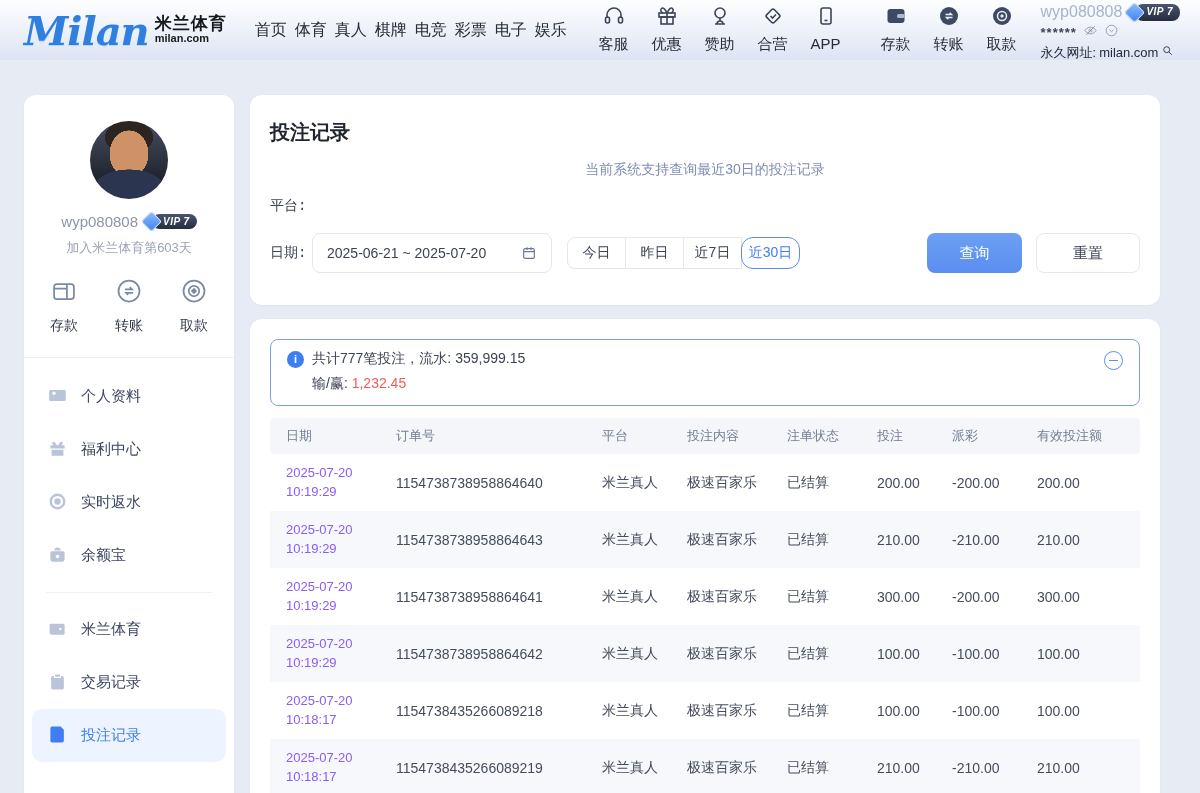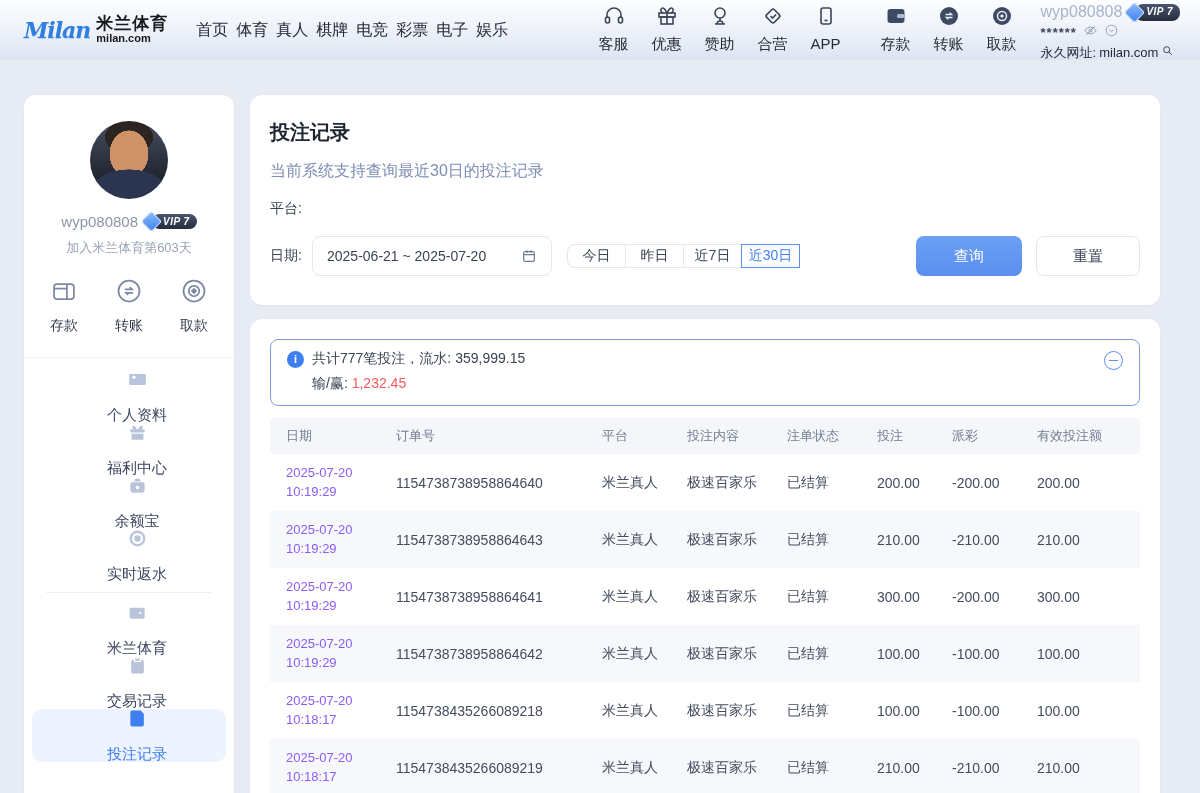--- a/index.html
+++ b/index.html
@@ -8,21 +8,21 @@
     font-family: "Liberation Sans", "DejaVu Sans", sans-serif;
     background:#e7ebf4; color:#3c4354;
   }
   
   .topbar {
     height:60px; display:flex; align-items:center; padding:0 20px 0 24px;
     background:linear-gradient(180deg,#fdfeff 0%,#e7ecf7 70%,#dde4f2 100%);
   }
   .logo { display:flex; align-items:center; gap:6px; }
   .logo-script {
-    font-size:22px; font-weight:700; font-style:italic; color:#2f7fe0;
+    font-size:40px; font-weight:700; font-style:italic; color:#2f7fe0;
     font-family:"DejaVu Serif", serif; letter-spacing:-1px;
     text-shadow:0 1px 0 #bcd6f5;
   }
   .logo-txt { display:flex; flex-direction:column; line-height:1.05; }
   .logo-cn { font-size:17px; font-weight:700; color:#17191d; letter-spacing:1px; }
   .logo-dm { font-size:11px; font-weight:700; color:#17191d; }
   .nav { display:flex; gap:8px; margin-left:28px; }
   .nav a { text-decoration:none; color:#262b36; font-size:16px; cursor:pointer; white-space:nowrap; }
   .hdr-right { margin-left:auto; display:flex; align-items:flex-start; gap:9px; }
   .svc { display:flex; flex-direction:column; align-items:center; width:44px; cursor:pointer; padding-top:6px; }
@@ -58,50 +58,50 @@
       linear-gradient(180deg,#474e60,#11151d); cursor:pointer; }
   .sb-urow { display:flex; justify-content:center; align-items:center; gap:6px; margin-top:14px; }
   .sb-uname { color:#8d96a8; font-size:15px; }
   .sb-join { text-align:center; color:#9aa3b5; font-size:13px; margin-top:9px; }
   .sb-quick { display:flex; justify-content:space-between; padding:20px 26px 22px; border-bottom:1px solid #eef1f6; }
   .qa { display:flex; flex-direction:column; align-items:center; gap:8px; cursor:pointer; }
   .qa svg { width:28px; height:28px; stroke:#7c89a6; fill:none; stroke-width:1.5; }
   .qa .lab { font-size:14px; color:#333a4b; }
   .menu { padding:12px 8px 0; }
   .mi { display:flex; align-items:center; gap:14px; height:53px; padding-left:16px;
-        border-radius:10px; cursor:pointer; color:#3d4660; font-size:15px;flex-direction:column; }
+        border-radius:10px; cursor:pointer; color:#3d4660; font-size:15px; }
   .mi svg { width:19px; height:19px; fill:#b9c4da; stroke:none; flex-shrink:0; }
   .mi.active { background:#edf4ff; color:#3f7ef0; }
   .mi.active svg { fill:#3f7ef0; }
   .mdivider { height:1px; background:#edf0f6; margin:10px 14px; }
   
   .maincol { flex:1; display:flex; flex-direction:column; gap:14px; }
   .filter-card { padding:24px 20px; height:210px; }
   .pg-title { font-size:20px; font-weight:700; color:#1f2430; }
-  .pg-sub { font-size:16px; color:#7f8db4; margin-top:15px; }
+  .pg-sub { font-size:14px; color:#7f8db4; margin-top:15px;text-align:center; }
   .frow { display:flex; align-items:center; margin-top:18px; }
-  .flabel { width:42px; font-size:14px; color:#3c4354; flex-shrink:0; }
+  .flabel { width:42px; font-size:14px; color:#3c4354; flex-shrink:0;font-family:Liberation Mono, monospace; }
   .selbox, .datebox {
     width:240px; height:40px; border:1px solid #e3e7ee; border-radius:8px; background:#fff;
     display:flex; align-items:center; padding:0 14px; cursor:pointer; font-size:14px; color:#3c4354;
   }
   .selbox .chev { margin-left:auto; }
   .chev svg, .cal svg { width:16px; height:16px; stroke:#8a93a8; fill:none; stroke-width:1.8; display:block; }
   .cal svg { stroke:#6f7a92; }
   .datebox .cal { margin-left:auto; }
   .segwrap { display:flex; margin-left:15px; }
   .seg {
-    width:59px; height:24px; background:#fff; border:1px solid #e3e7ee; margin-left:-1px;
+    width:59px; height:32px; background:#fff; border:1px solid #e3e7ee; margin-left:-1px;
     display:flex; align-items:center; justify-content:center; font-size:14px; color:#3c4354; cursor:pointer;
   }
   .seg:first-child { border-radius:8px 0 0 8px; margin-left:0; }
   .seg:last-child { border-radius:0 8px 8px 0; }
-  .seg.active { border-color:#5b8def; color:#3f7ef0; position:relative; z-index:2; border-radius:0; }
+  .seg.active { border-color:#5b8def; color:#3f7ef0; position:relative; z-index:2; border-radius:12px; }
   .btn-query {
-    margin-left:auto; width:106px; height:40px; border:none; border-radius:8px; cursor:pointer;
+    margin-left:auto; width:95px; height:40px; border:none; border-radius:8px; cursor:pointer;
     background:linear-gradient(180deg,#6ba0f4,#5b8ef0); color:#fff; font-size:15px;
     font-family:inherit;
   }
   .btn-reset {
     margin-left:14px; width:104px; height:40px; border:1px solid #e3e7ee; border-radius:8px;
     background:#fff; color:#3c4354; font-size:15px; cursor:pointer; font-family:inherit;
   }
   
   .table-card { padding:20px; height:560px; }
   .summary {
@@ -290,29 +290,29 @@
         <span>个人资料</span>
       </div>
       <div class="mi">
         <span><svg viewBox="0 0 24 24">
               <path d="M3 8h18v4H3V8zm1.5 5.5h15V21h-15v-7.5zM11 8v13M13 8v13M7.5 8C5.5 7 4.6 5 6 3.8 7.5 2.7 9.5 4.5 11 8h-3.5zm9 0C18.5 7 19.4 5 18 3.8 16.5 2.7 14.5 4.5 13 8h3.5z"></path>
             </svg></span>
         <span>福利中心</span>
       </div>
       <div class="mi">
         <span><svg viewBox="0 0 24 24">
+              <path d="M12 2a10 10 0 1 0 0 20 10 10 0 0 0 0-20zm0 3a7 7 0 1 1 0 14 7 7 0 0 1 0-14zm0 3a4 4 0 1 0 0 8 4 4 0 0 0 0-8z"></path>
+            </svg></span>
+        <span>实时返水</span>
+      </div>
+      <div class="mi">
+        <span><svg viewBox="0 0 24 24">
               <path d="M12 3a4 4 0 0 1 4 4h-8a4 4 0 0 1 4-4zM5 8h14a2 2 0 0 1 2 2v8a3 3 0 0 1-3 3H6a3 3 0 0 1-3-3v-8a2 2 0 0 1 2-2zm7 4.2a2.3 2.3 0 1 0 0 4.6 2.3 2.3 0 0 0 0-4.6z"></path>
             </svg></span>
         <span>余额宝</span>
-      </div>
-      <div class="mi">
-        <span><svg viewBox="0 0 24 24">
-              <path d="M12 2a10 10 0 1 0 0 20 10 10 0 0 0 0-20zm0 3a7 7 0 1 1 0 14 7 7 0 0 1 0-14zm0 3a4 4 0 1 0 0 8 4 4 0 0 0 0-8z"></path>
-            </svg></span>
-        <span>实时返水</span>
       </div>
 
       <div class="mdivider"></div>
 
       <div class="mi">
         <span><svg viewBox="0 0 24 24">
               <path d="M4 6h15a2 2 0 0 1 2 2v10a2 2 0 0 1-2 2H5a3 3 0 0 1-3-3V7.5A1.5 1.5 0 0 1 3.5 6H4zm10 6.5a1.5 1.5 0 1 0 3 0 1.5 1.5 0 0 0-3 0z"></path>
             </svg></span>
         <span>米兰体育</span>
       </div>

